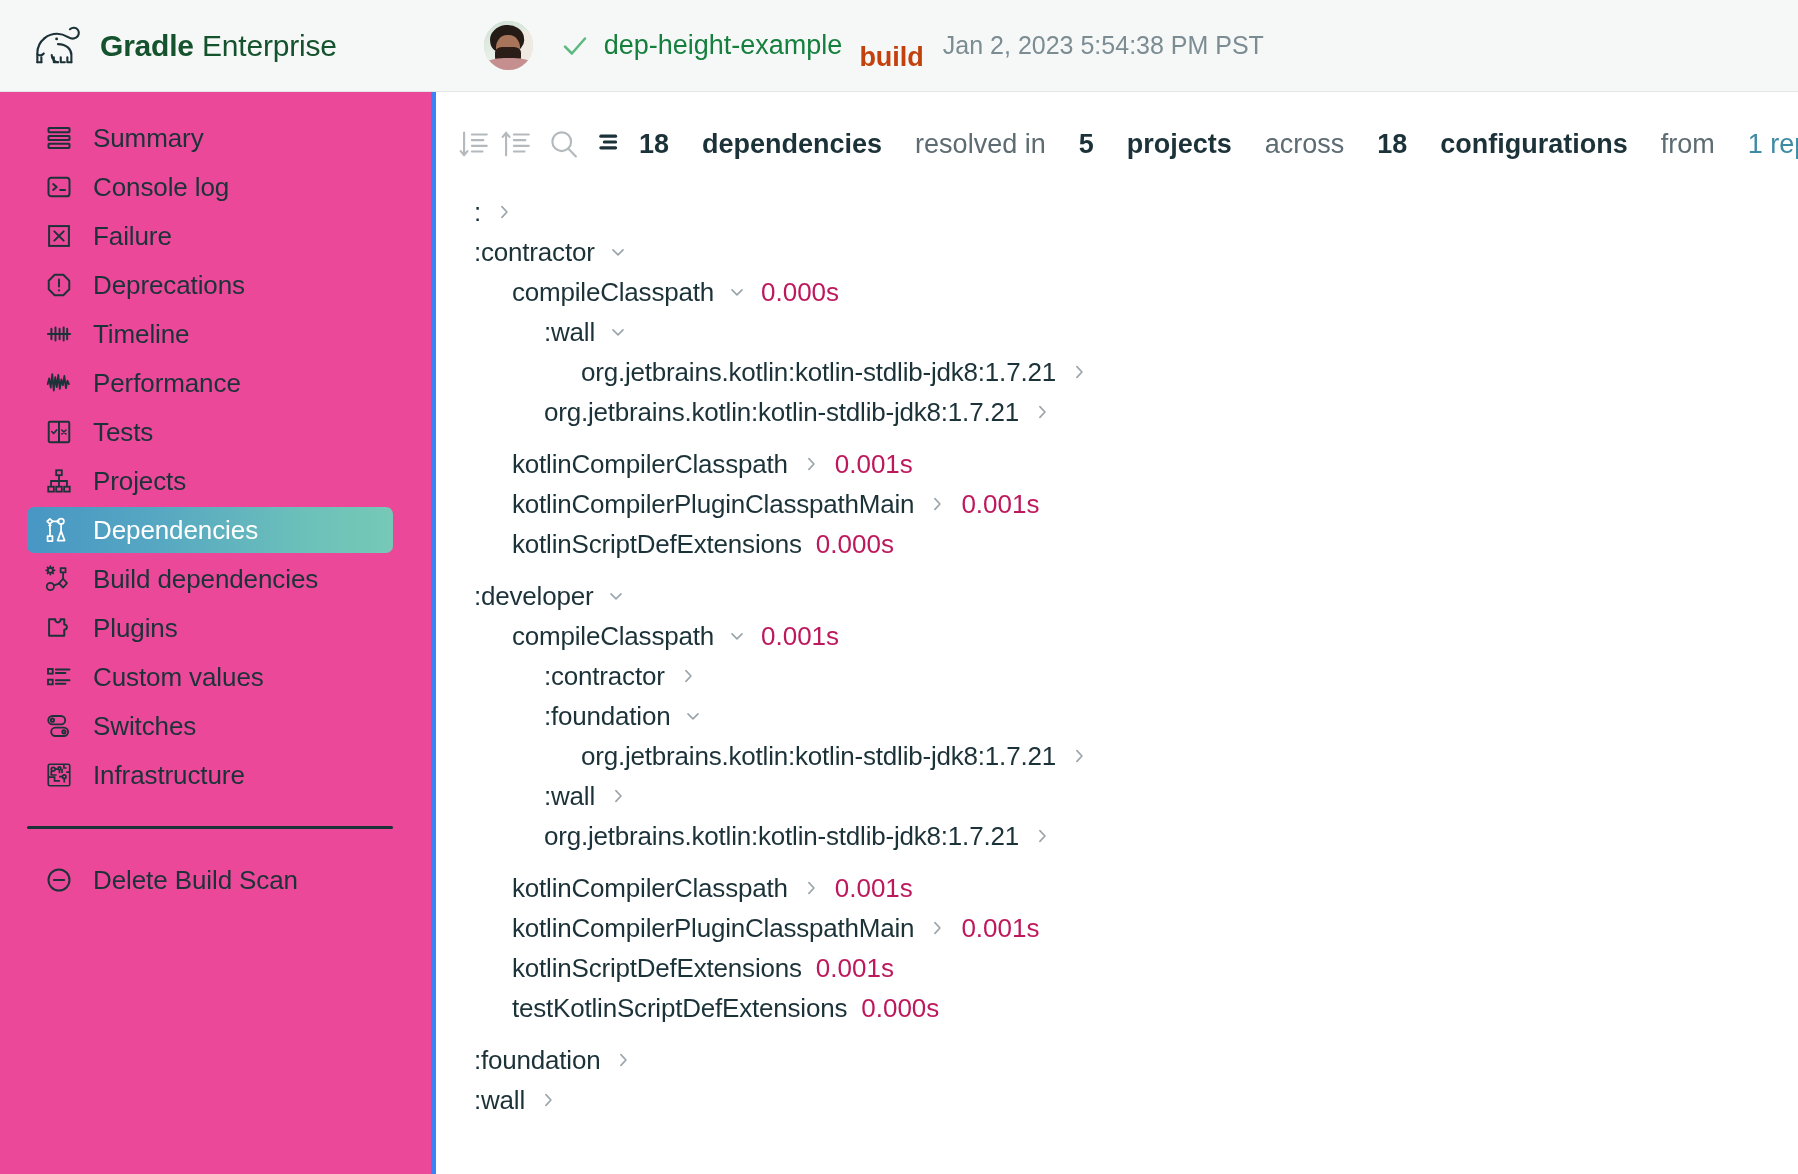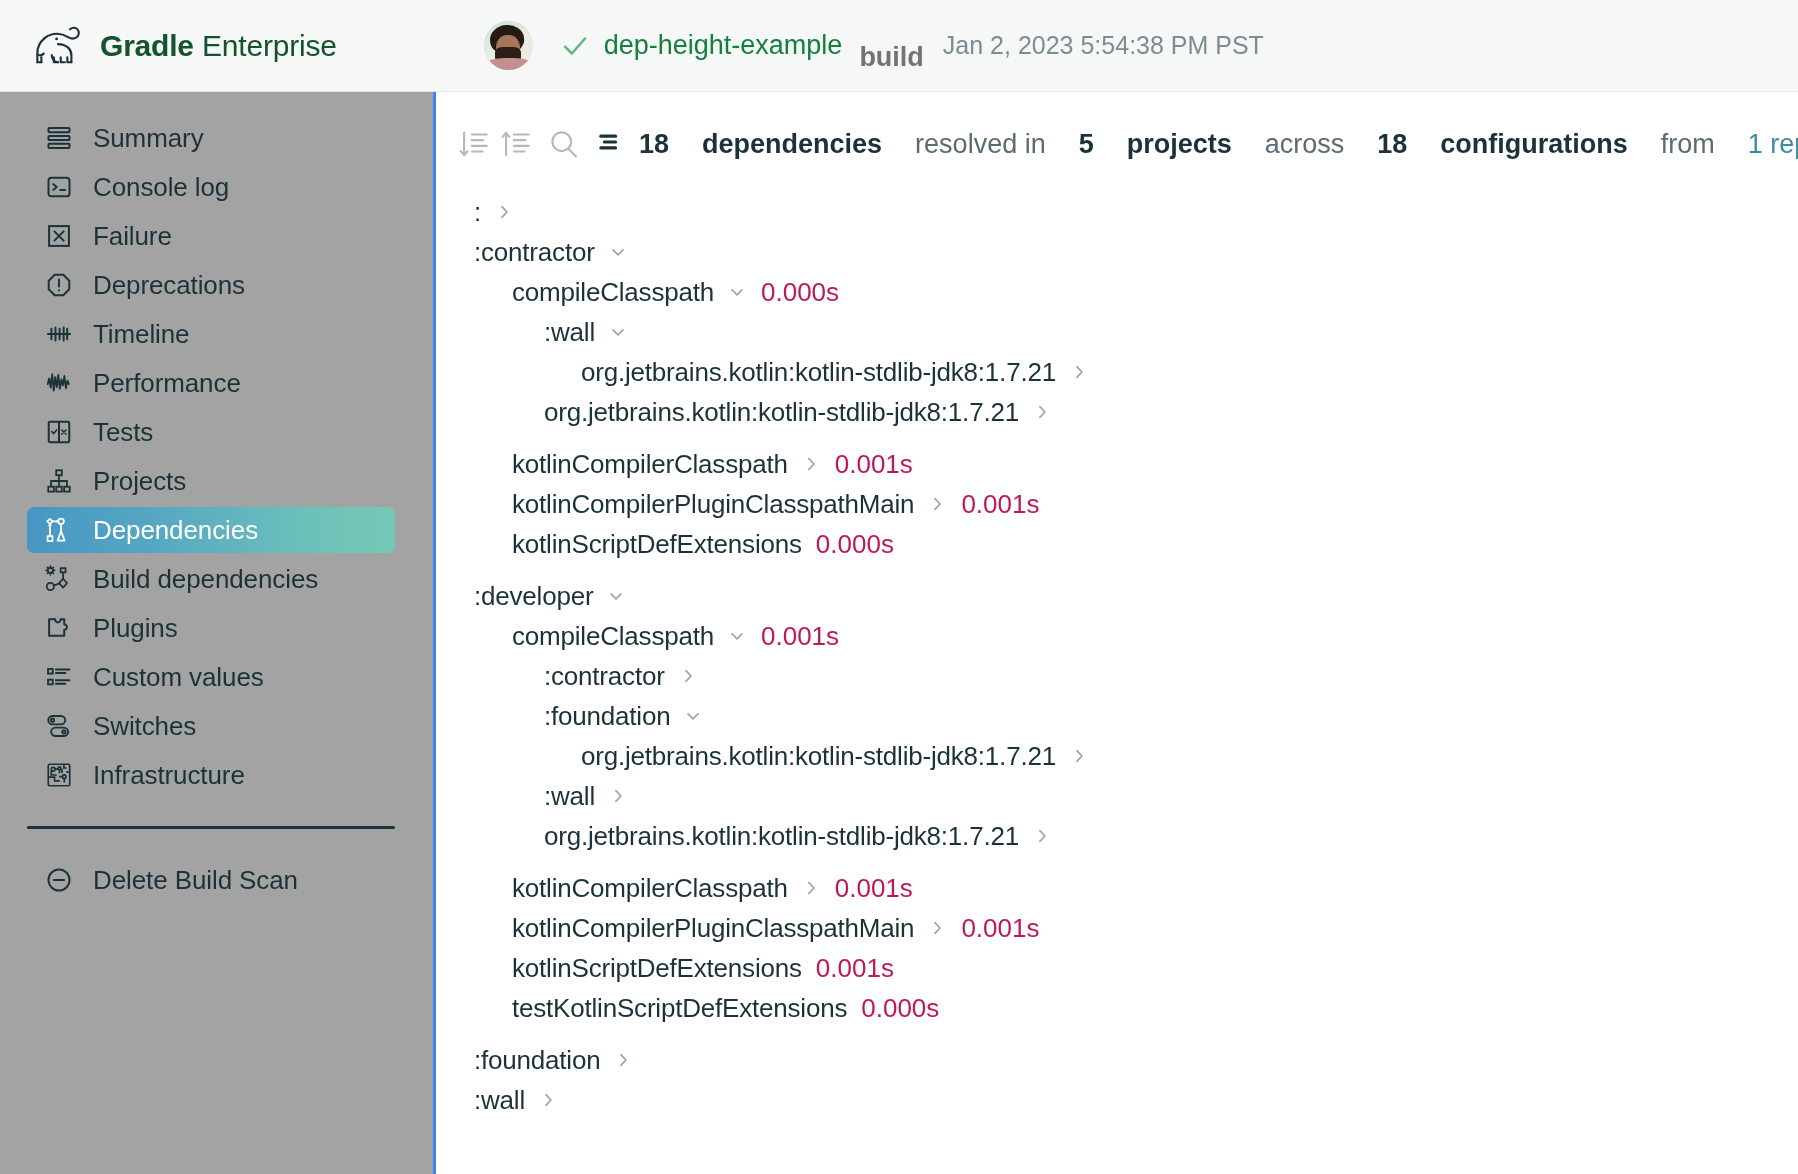--- a/index.html
+++ b/index.html
@@ -65,40 +65,40 @@
   #scan-title {
     margin-left: 14px;
     font-size: 27px;
     color: #15803d;
     white-space: nowrap;
   }
   #scan-task {
     margin-left: 17px;
     font-size: 27px;
     font-weight: 700;
-    color: #737373;
+    color: #c2410c;
     white-space: nowrap;
     margin-top: 24px;
   }
   #scan-time {
     margin-left: 19px;
     font-size: 25px;
     color: #7b8c93;
     white-space: nowrap;
   }
 
   
   #layout { display: flex; height: 1083px; }
 
   
   #sidebar {
     width: 436px;
     flex: none;
-    background: #a3a3a3;
-    border-right: 3px solid #3b82f6;
+    background: #ec4899;
+    border-right: 5px solid #3b82f6;
     padding-top: 20px;
     box-sizing: border-box;
     position: relative;
   }
   .nav-item {
     display: flex;
     align-items: center;
     height: 46px;
     margin: 3px 38px 3px 27px;
     padding-left: 16px;

